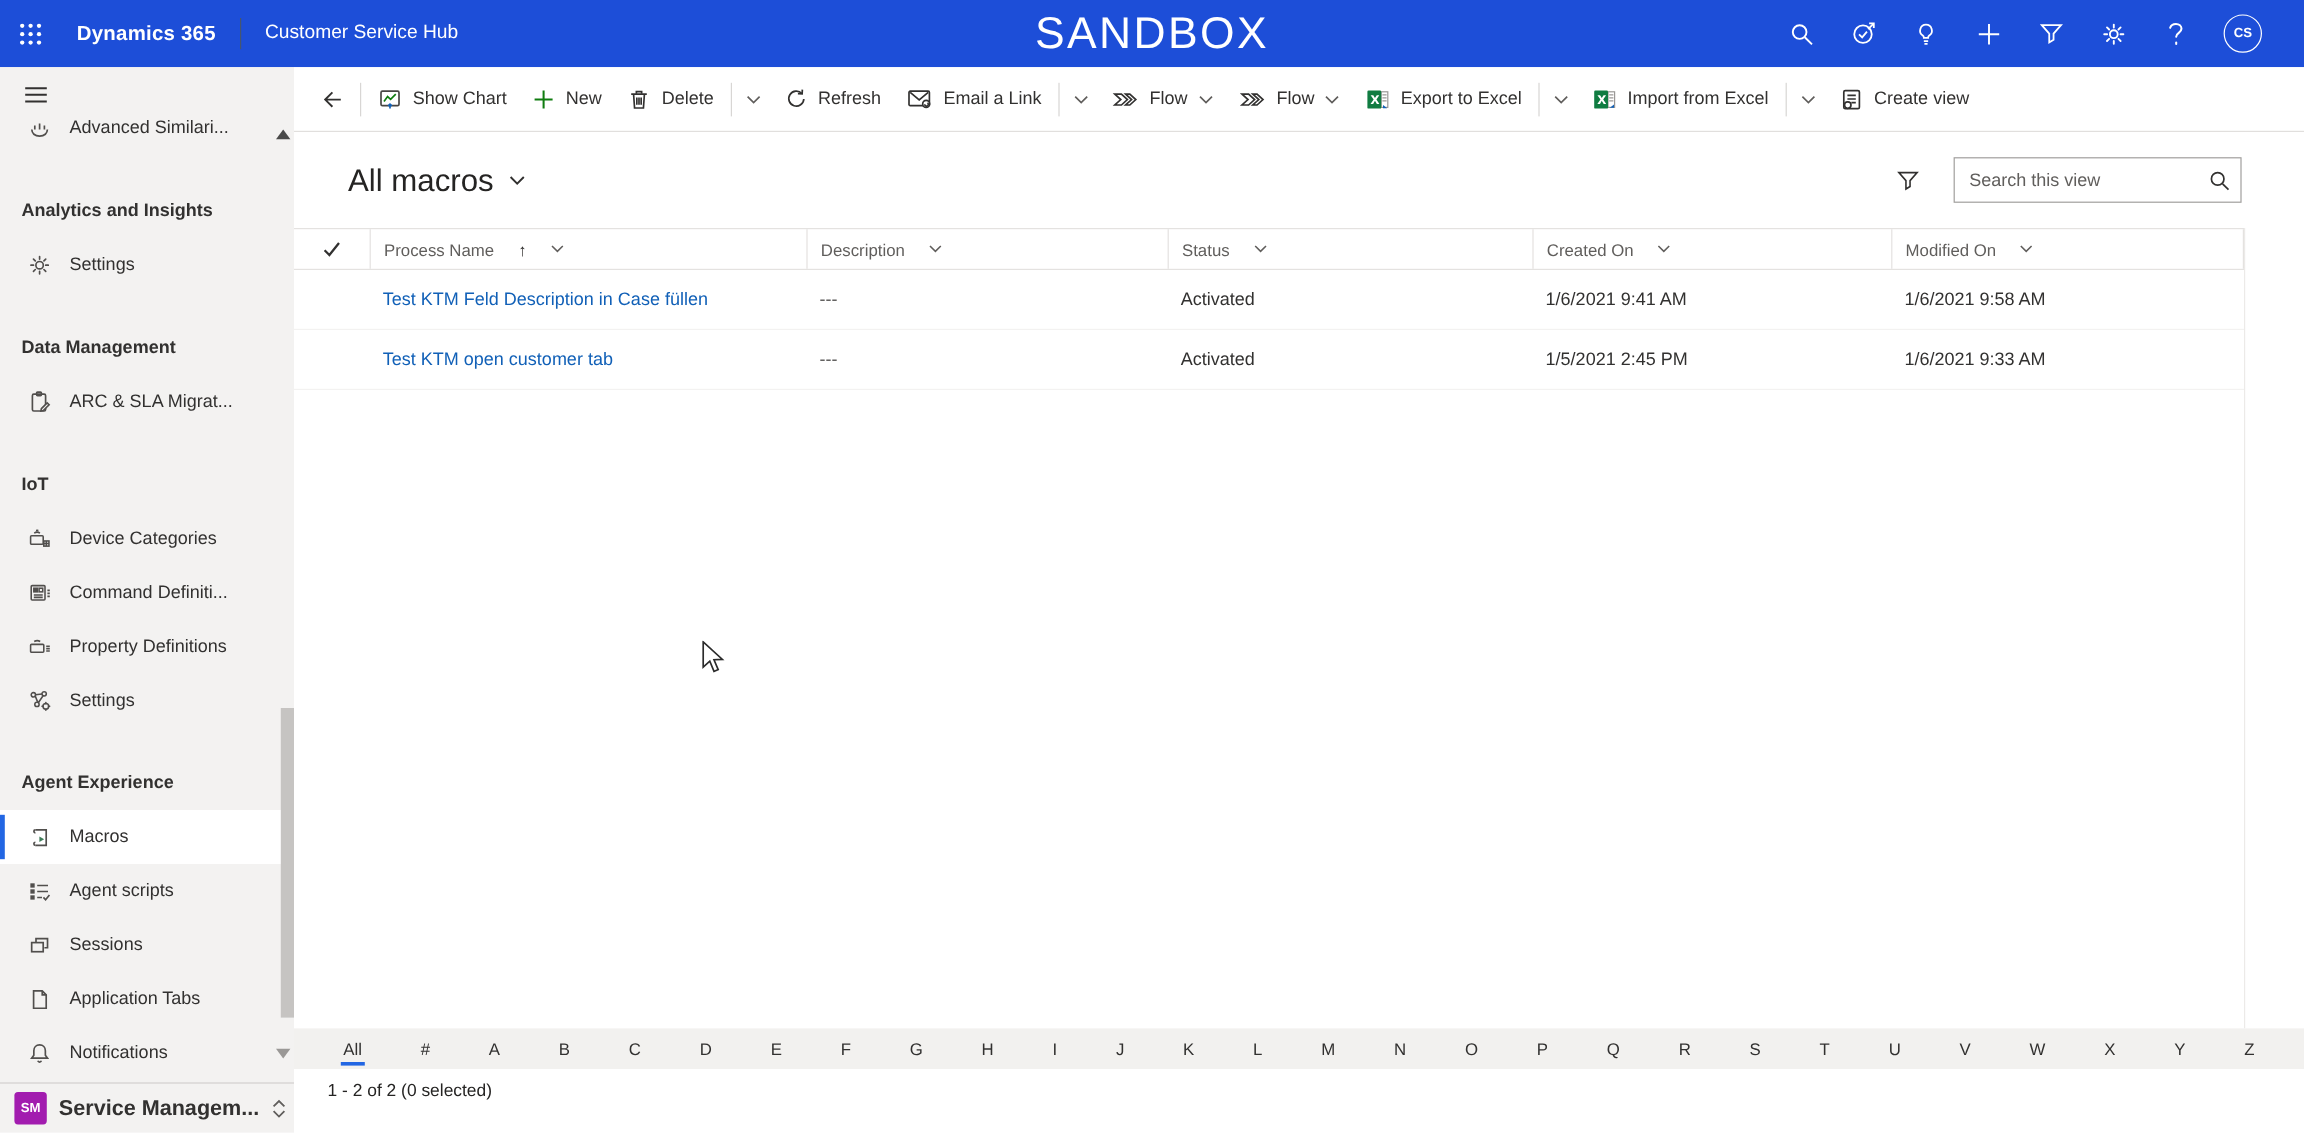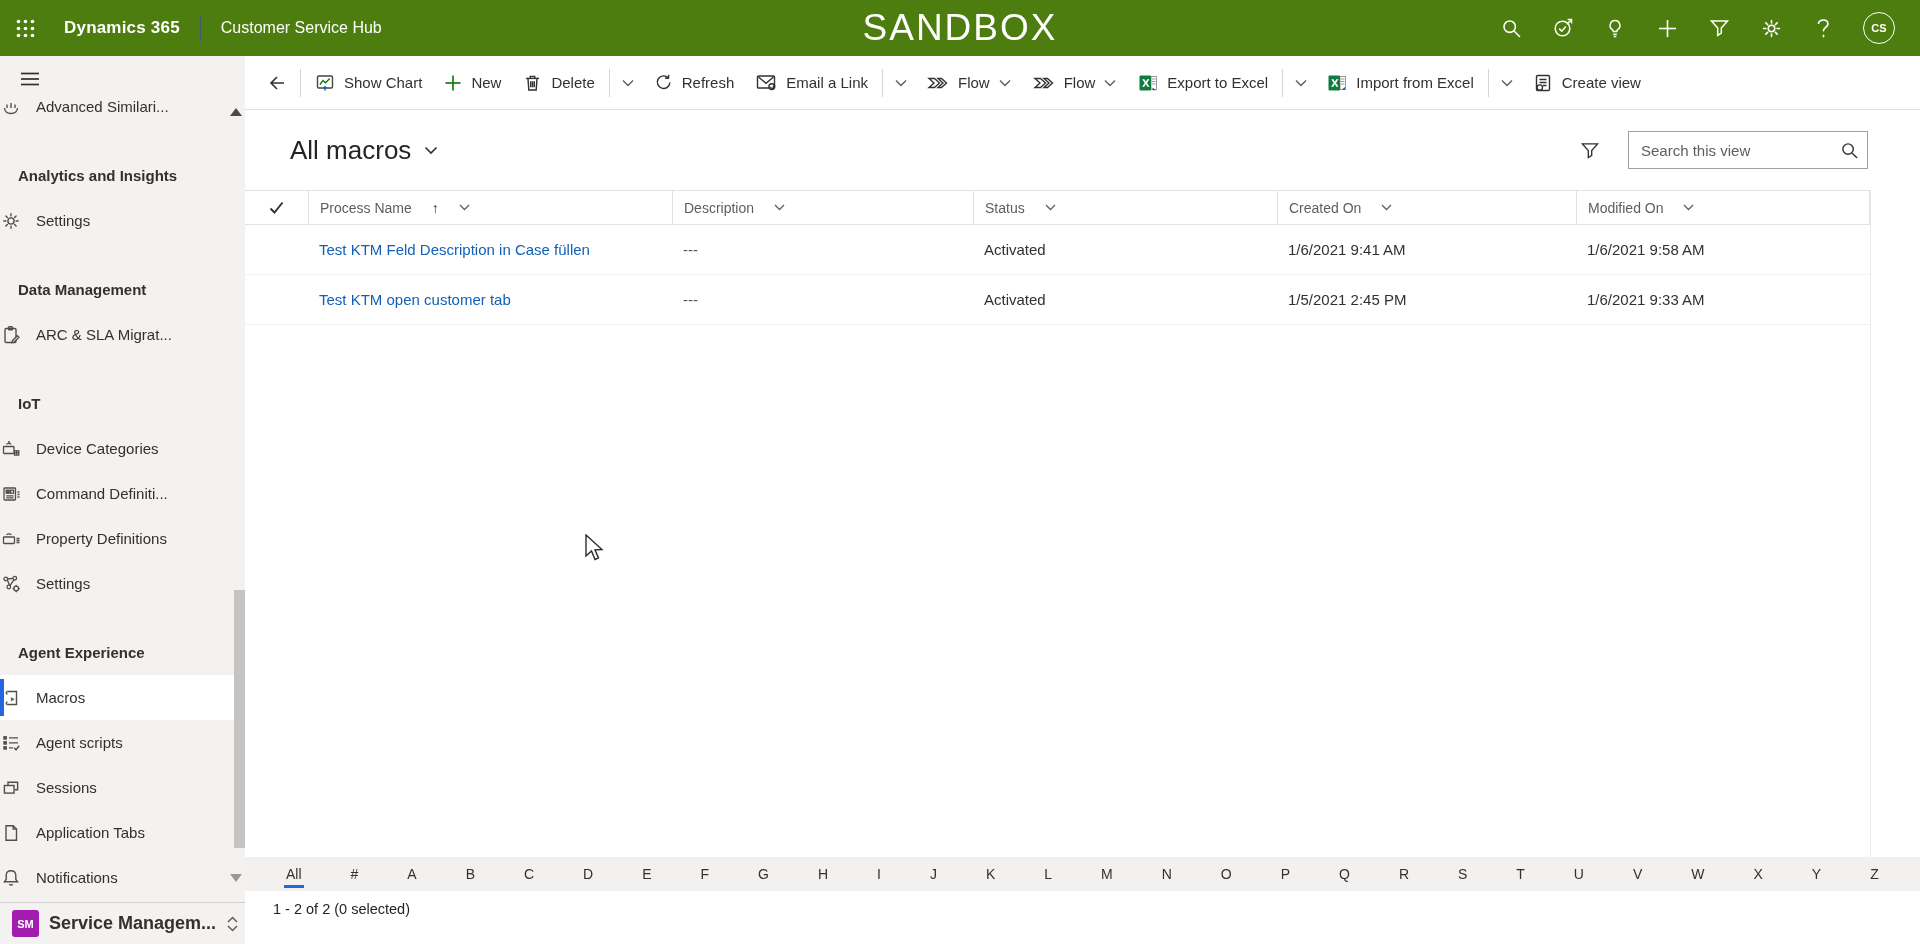--- a/index.html
+++ b/index.html
@@ -1,38 +1,38 @@
 <!DOCTYPE html>
 <html><head>
 <meta charset="utf-8">
 <style>
   * { margin:0; padding:0; box-sizing:border-box; }
   body { font-family:"Liberation Sans","DejaVu Sans",sans-serif; background:#fff; }
   #app { position:relative; width:1920px; height:944px; overflow:hidden; background:#fff; }
 
   
-  .navbar { position:absolute; left:0; top:0; width:1920px; height:56px; background:#4d7c0f;
+  .navbar { position:absolute; left:0; top:0; width:1920px; height:56px; background:#1d4ed8;
             display:flex; align-items:center; color:#fff; }
   .waffle-btn { width:50px; height:56px; display:flex; align-items:center; justify-content:center; cursor:pointer; }
   .brand { font-size:17px; font-weight:700; letter-spacing:.2px; margin-left:14px; cursor:pointer; }
   .nav-divider { width:1px; height:26px; background:#46566f; margin:0 20px; }
   .appname { font-size:16px; font-weight:400; cursor:pointer; }
   .sandbox { position:absolute; left:0; right:0; text-align:center; font-size:37px; font-weight:300;
              letter-spacing:2px; color:#fff; pointer-events:none; }
-  .nav-right { margin-left:auto; display:flex; align-items:center; gap:28px; padding-right:25px; }
+  .nav-right { margin-left:auto; display:flex; align-items:center; gap:28px; padding-right:35px; }
   .nav-ico { width:24px; height:24px; display:flex; align-items:center; justify-content:center; cursor:pointer; }
   .avatar { width:32px; height:32px; border:1.5px solid #fff; border-radius:50%; display:flex;
             align-items:center; justify-content:center; font-size:11px; font-weight:600; cursor:pointer; }
 
   
   .sidebar { position:absolute; left:0; top:56px; width:245px; height:888px; background:#f3f2f1; }
   .hamburger { position:absolute; left:12px; top:6px; width:36px; height:34px; display:flex;
                align-items:center; justify-content:center; cursor:pointer; }
   .nav-scroll { position:absolute; left:0; top:44px; right:0; bottom:42px; overflow:hidden; }
-  .nav-item { height:45px; display:flex; align-items:center; gap:14px;
+  .nav-item { height:45px; display:flex; align-items:center; padding-left:22px; gap:14px;
               font-size:15px; color:#323130; cursor:pointer; position:relative; }
   .nav-item.partial { margin-top:-16px; }
   .nav-item.selected { background:#fff; }
   .sel-bar { position:absolute; left:0; top:4px; bottom:4px; width:4px; background:#2266e3; }
   .nav-icon { width:22px; display:flex; justify-content:center; flex:0 0 22px; }
   .nav-section { height:45px; margin-top:24px; display:flex; align-items:center; padding-left:18px;
                  font-size:15px; font-weight:700; color:#323130; }
   .nav-label { white-space:nowrap; }
   
   .sb-up { position:absolute; right:3px; top:52px; width:0; height:0;

